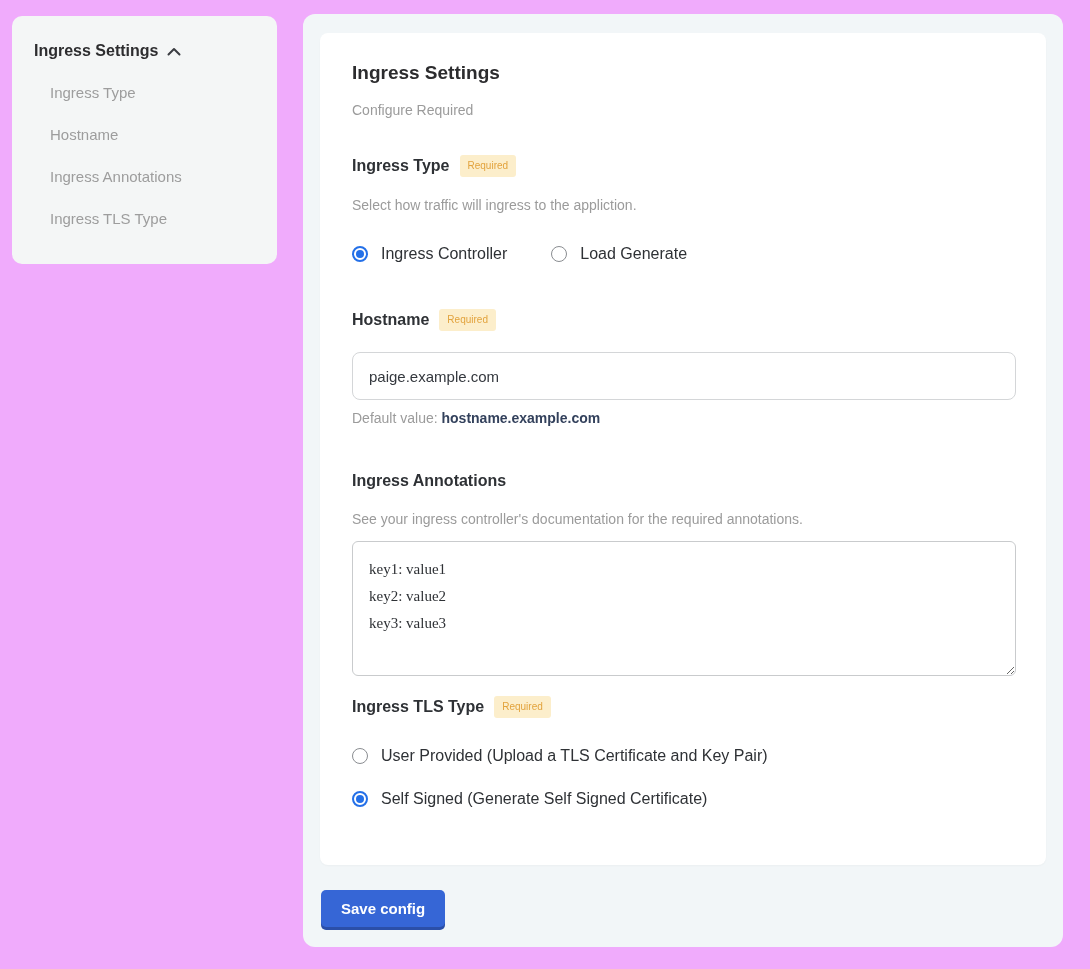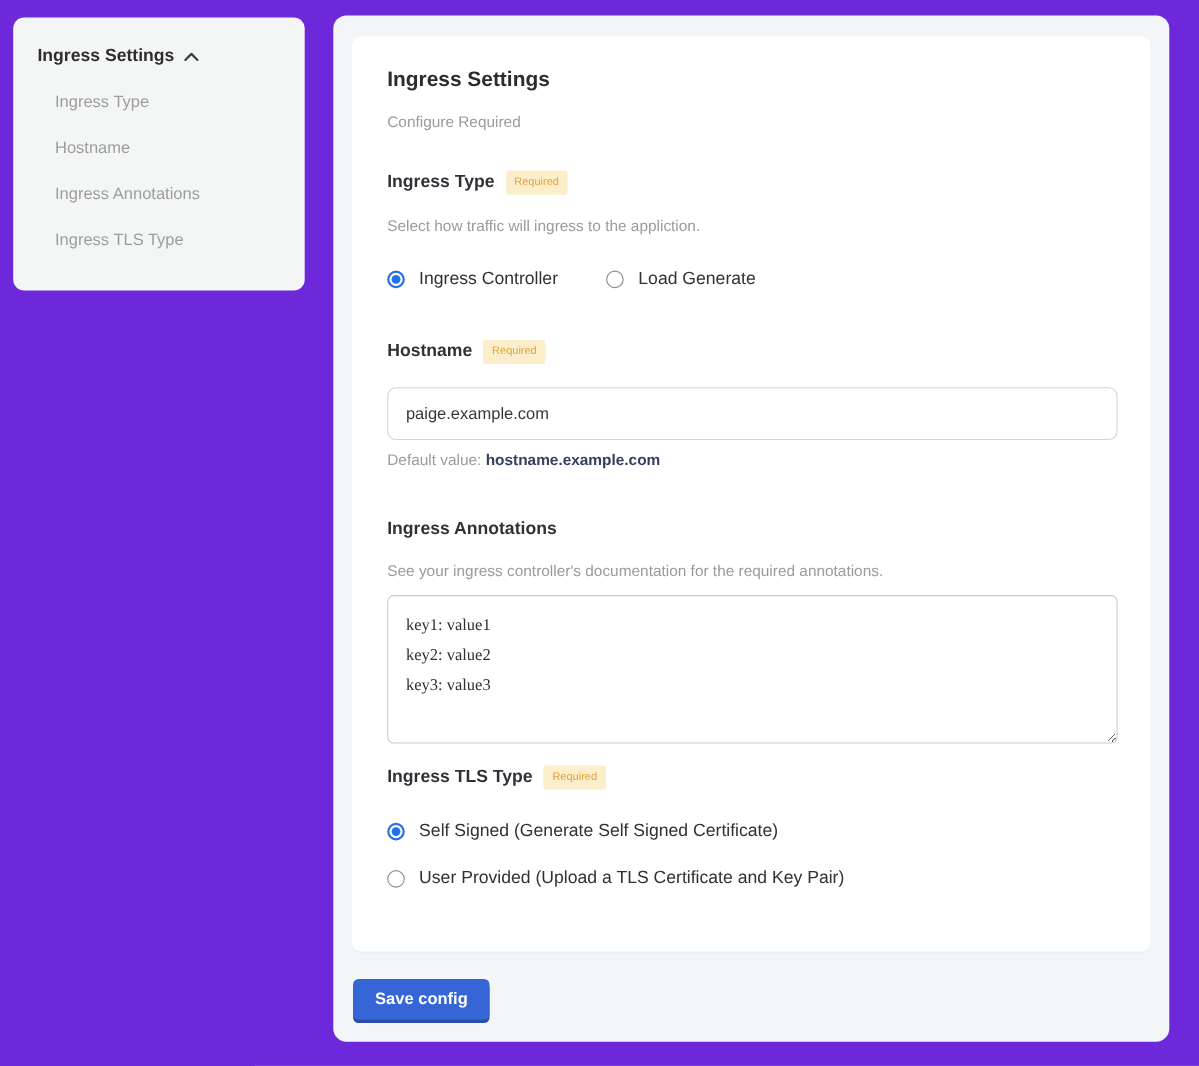--- a/index.html
+++ b/index.html
@@ -5,21 +5,21 @@
   * { margin: 0; padding: 0; box-sizing: border-box; }
   html, body { background: #ffffff; }
   body {
     font-family: "Liberation Sans", "DejaVu Sans", sans-serif;
     color: #30343a;
   }
   .page {
     position: relative;
     width: 1090px;
     height: 969px;
-    background: #6d28d9;
+    background: #f0abfc;
     overflow: hidden;
   }
 
   
   .sidebar {
     position: absolute;
     left: 12px; top: 16px;
     width: 265px; height: 248px;
     background: #f4f6f6;
     border-radius: 10px;
@@ -261,27 +261,27 @@
 key3: value3</textarea>
       </section>
 
       <section class="sec-tls">
         <div class="section-heading-row">
           <span class="section-title">Ingress TLS Type</span>
           <span class="required-badge">Required</span>
         </div>
         <div class="radio-stack">
           <label class="radio-option">
+            <span class="radio-circle"></span>
+            <span class="radio-label">User Provided (Upload a TLS Certificate and Key Pair)</span>
+          </label>
+          <label class="radio-option">
             <span class="radio-circle checked"></span>
             <span class="radio-label">Self Signed (Generate Self Signed Certificate)</span>
           </label>
-          <label class="radio-option">
-            <span class="radio-circle"></span>
-            <span class="radio-label">User Provided (Upload a TLS Certificate and Key Pair)</span>
-          </label>
         </div>
       </section>
 
     </div>
 
     <button class="save-button">Save config</button>
   </main>
 
 </div>
 

